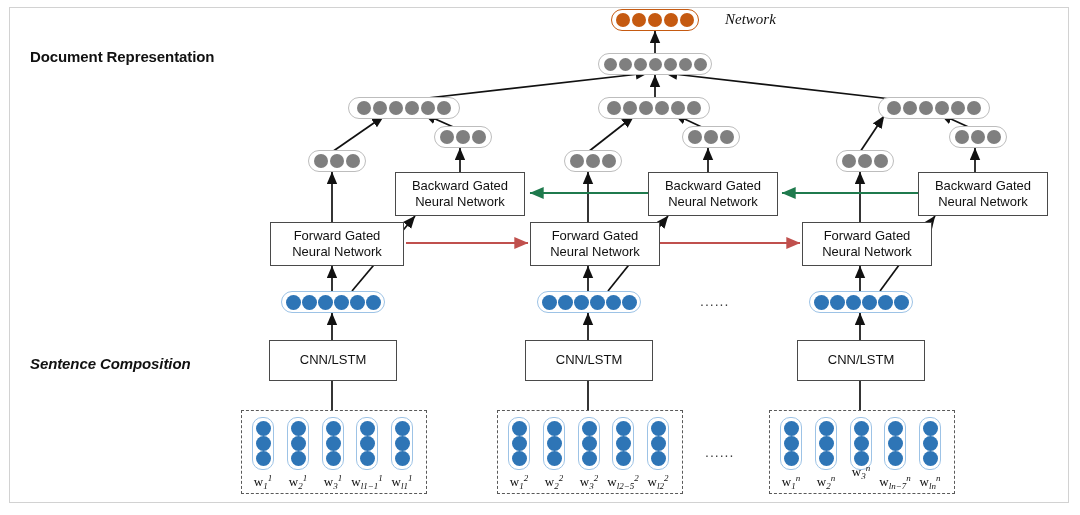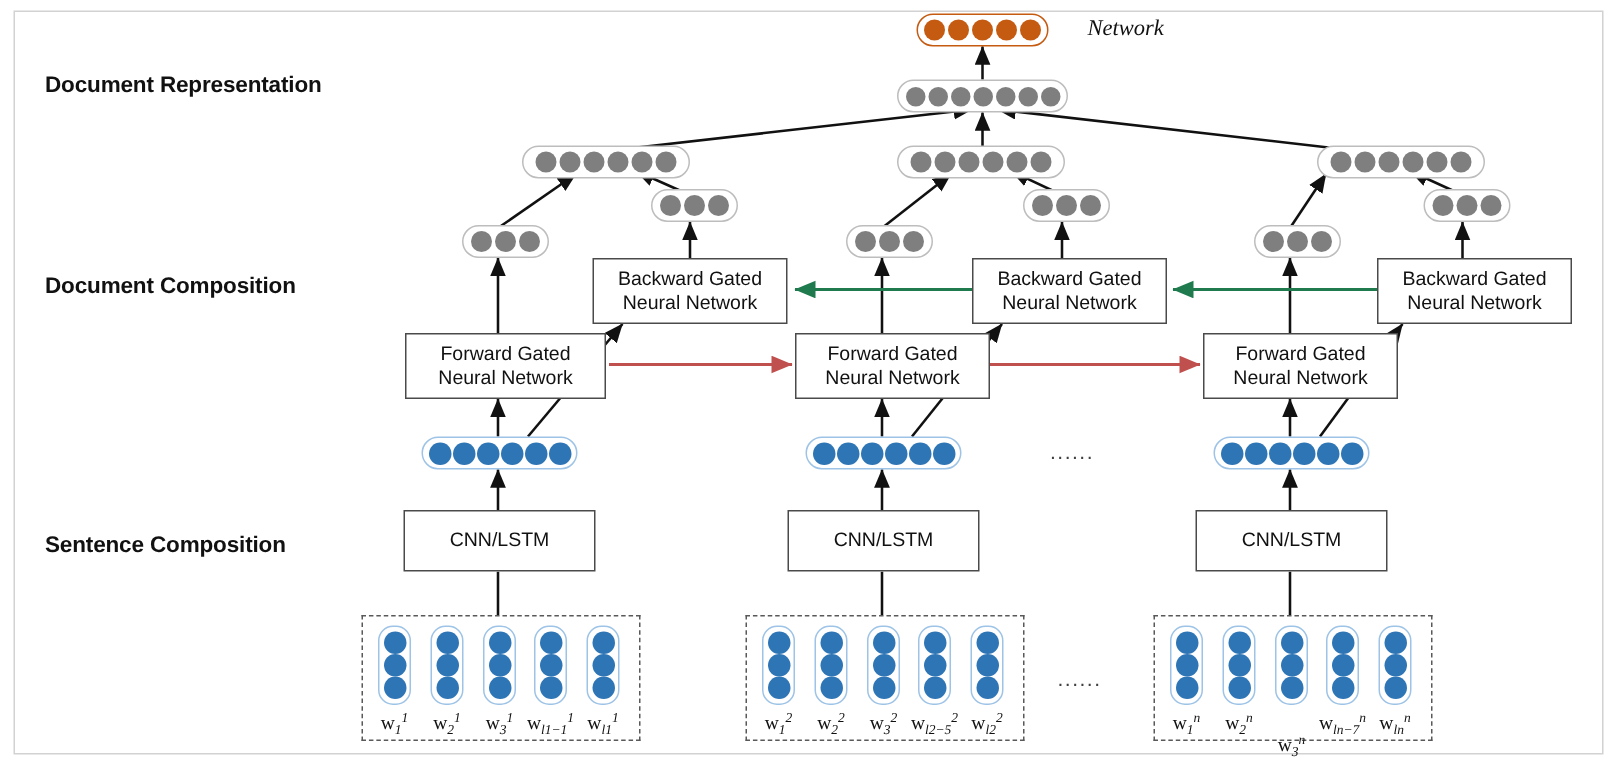--- a/index.html
+++ b/index.html
@@ -228,22 +228,21 @@
       <line x1="660" y1="243" x2="800" y2="243"></line>
     </g>
 
     <g stroke="#1f7a4d" stroke-width="1.9" fill="none" marker-end="url(#ah-green)">
       <line x1="652" y1="193" x2="530" y2="193"></line>
       <line x1="920" y1="193" x2="782" y2="193"></line>
     </g>
   </svg>
 
   <div class="row-label" style="left:30px; top:48px;">Document Representation</div>
-  <div class="row-label" style="left:30px; top:182px;">Document Composition</div>
-  <div class="row-label" style="left:30px; top:355px;">Sentence Composition</div>
+  <div class="row-label" style="left:30px; top:355px;font-style:italic;">Sentence Composition</div>
 
   <div class="pill orange" id="softmax-pill" style="left:611px; top:9px; width:88px; height:22px; gap:2px;">
       <span class="dot" style="width: 14px; height: 14px;"></span>
       <span class="dot" style="width: 14px; height: 14px;"></span>
       <span class="dot" style="width: 14px; height: 14px;"></span>
       <span class="dot" style="width: 14px; height: 14px;"></span>
       <span class="dot" style="width: 14px; height: 14px;"></span>
     </div>
   <div class="softmax-label" style="left:725px; top:11px;">Network</div>
 
@@ -465,21 +464,21 @@
         <span class="wdot"></span>
         <span class="wdot"></span>
         <span class="wdot"></span>
       </div>
       <div class="wlabel" style="left: 31px; top: 63px; width: 50px;"><span class="base">w</span><sub>2</sub><sup>n</sup></div>
       <div class="wordcol" style="left: 80px; top: 6px; width: 22px; height: 53px;">
         <span class="wdot"></span>
         <span class="wdot"></span>
         <span class="wdot"></span>
       </div>
-      <div class="wlabel" style="left: 66px; top: 78px; width: 50px;"><span class="base">w</span><sub>3</sub><sup>n</sup></div>
+      <div class="wlabel" style="left: 66px; top: 53px; width: 50px;"><span class="base">w</span><sub>3</sub><sup>n</sup></div>
       <div class="wordcol" style="left: 114px; top: 6px; width: 22px; height: 53px;">
         <span class="wdot"></span>
         <span class="wdot"></span>
         <span class="wdot"></span>
       </div>
       <div class="wlabel" style="left: 100px; top: 63px; width: 50px;"><span class="base">w</span><sub>ln−7</sub><sup>n</sup></div>
       <div class="wordcol" style="left: 149px; top: 6px; width: 22px; height: 53px;">
         <span class="wdot"></span>
         <span class="wdot"></span>
         <span class="wdot"></span>

